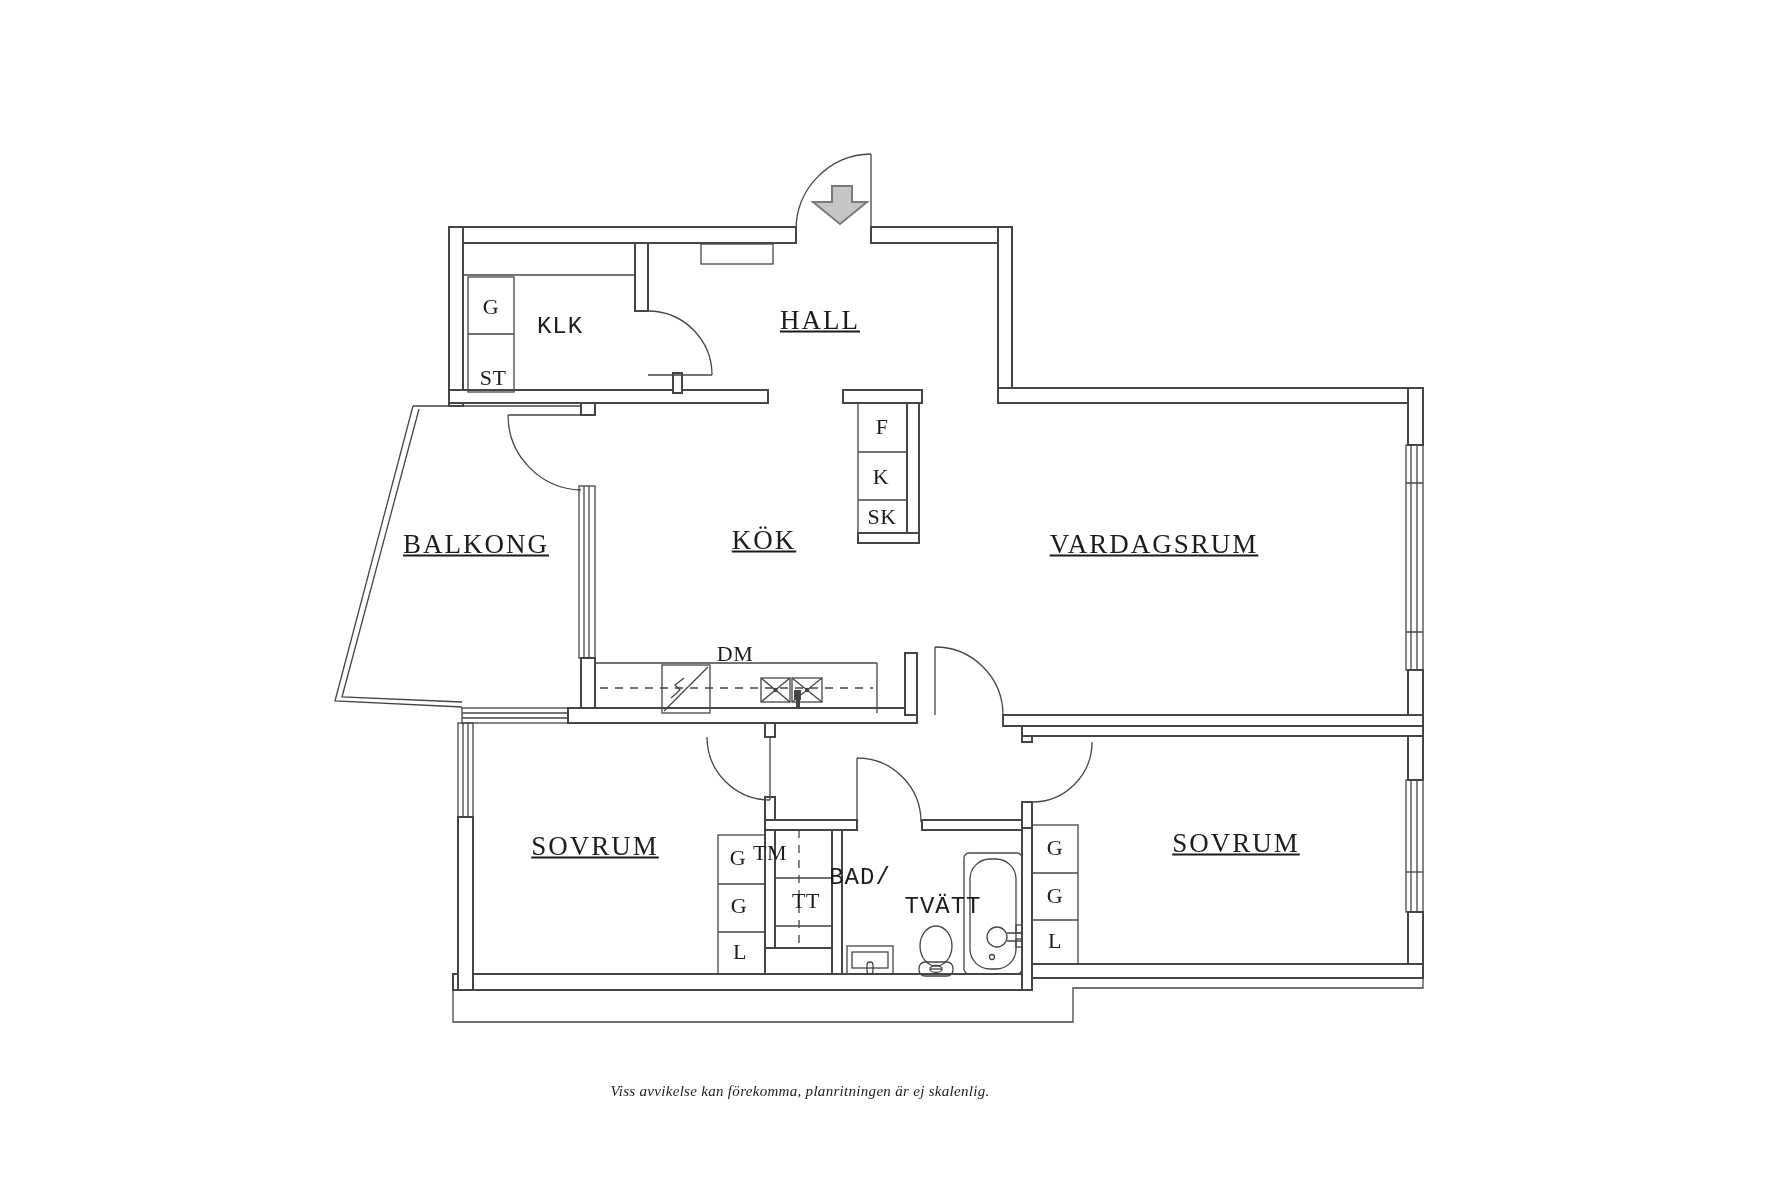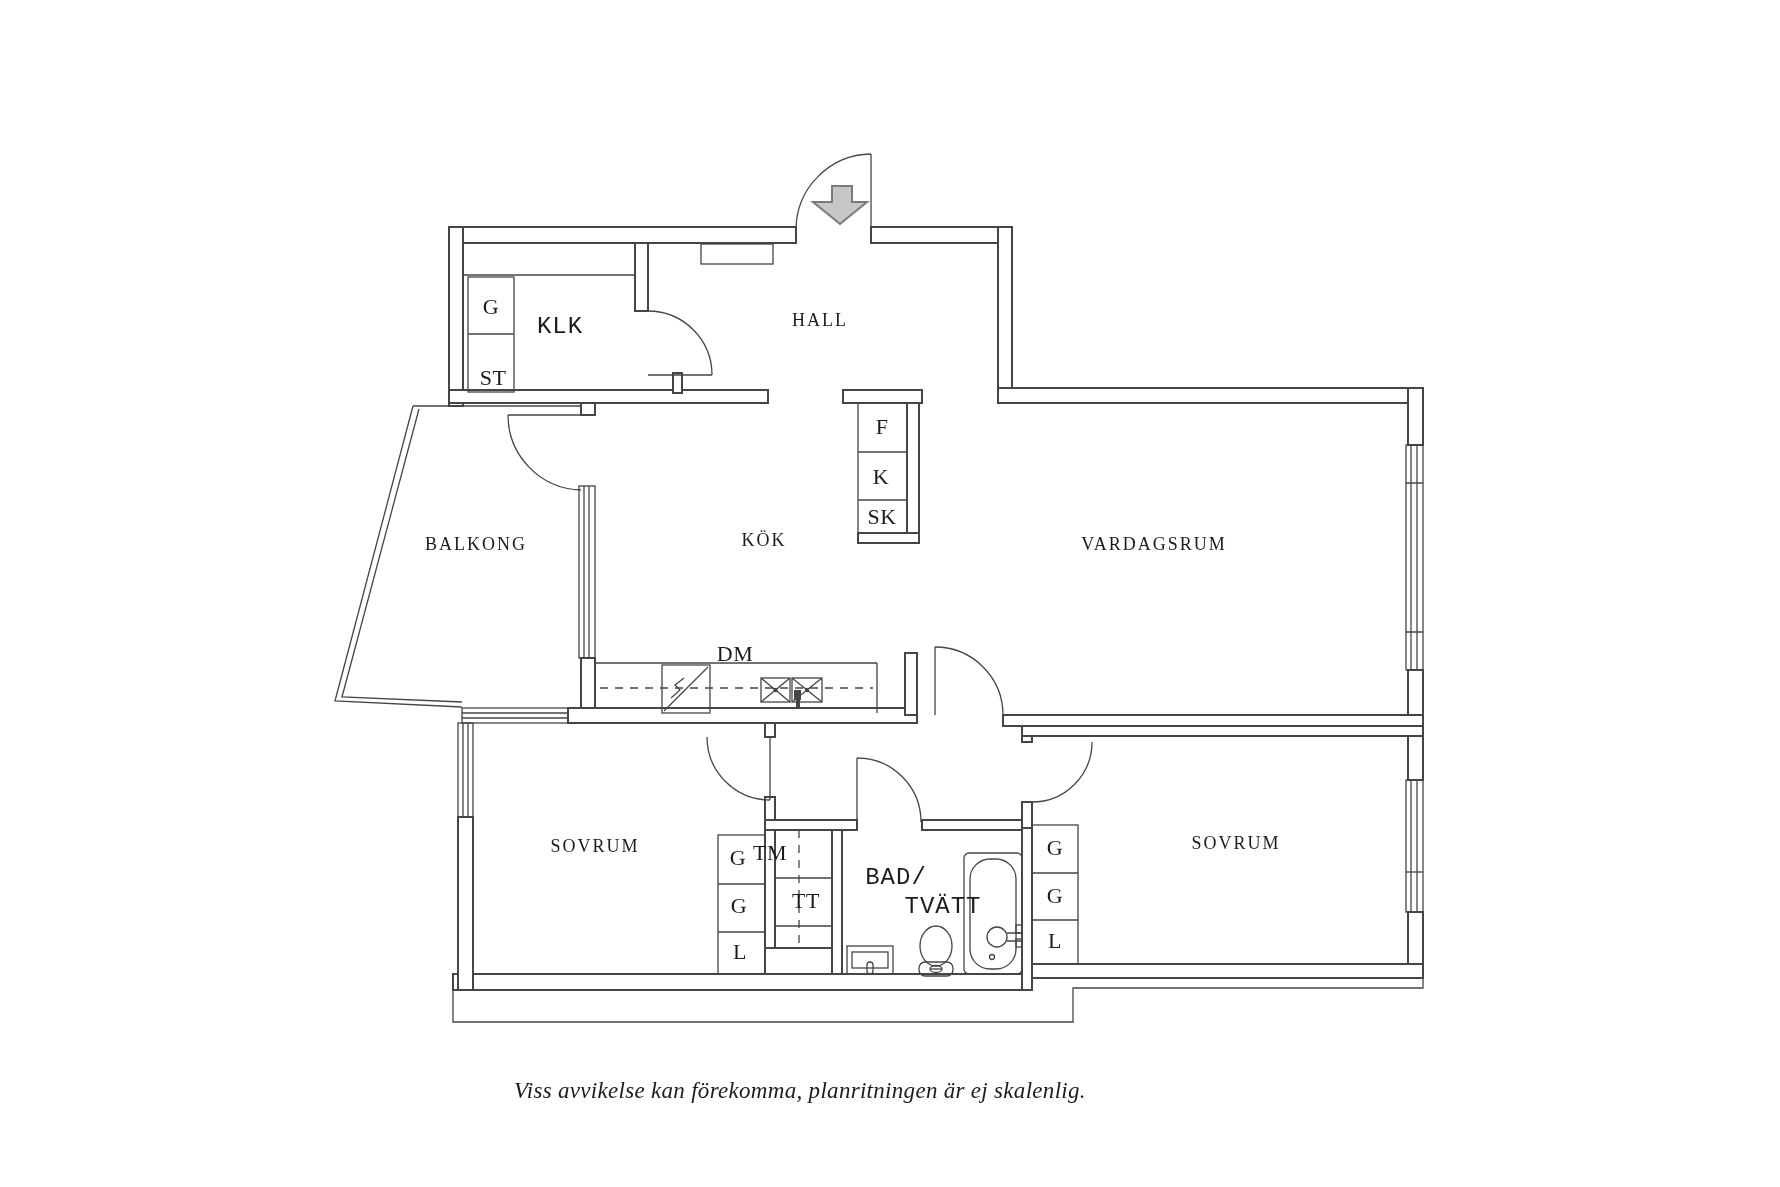--- a/index.html
+++ b/index.html
@@ -9,24 +9,24 @@
   .stage{position:relative;width:1780px;height:1187px;background:var(--background);overflow:hidden;
          font-family:"Liberation Serif",serif;}
   .plan-svg{position:absolute;left:0;top:0;}
   .w{fill:#fff;stroke:var(--line);stroke-width:2px;}
   .tn{fill:none;stroke:var(--line);stroke-width:1.3px;}
   .dash{stroke-dasharray:8 7;}
   .solid{fill:var(--line);stroke:none;}
   .arrow{fill:var(--arrow-fill);stroke:var(--arrow-stroke);stroke-width:2px;}
   .lbl{position:absolute;transform:translate(-50%,-50%);color:var(--text);white-space:nowrap;
        font-family:"Liberation Serif",serif;}
-  .room{font-size:18px;letter-spacing:2px;}
+  .room{font-size:27px;letter-spacing:2px;text-decoration:underline;}
   .mid{font-size:24px;letter-spacing:1px;font-family:Liberation Mono, monospace;}
   .small{font-size:22px;letter-spacing:0.5px;}
-  .caption{font-size:23px;font-style:italic;letter-spacing:0.3px;text-align:center;}
+  .caption{font-size:15px;font-style:italic;letter-spacing:0.3px;text-align:center;}
 </style>
 </head>
 <body>
 
 <div class="stage">
   <svg class="plan-svg" width="1780" height="1187" viewBox="0 0 1780 1187">
 
     <g>
       <path class="tn" d="M413,406 L581,406"></path>
       <path class="tn" d="M413,406 L335,701 L462,707"></path>
@@ -198,21 +198,21 @@
     <path class="arrow" d="M832,186 L852,186 L852,202 L867,202 L840,224 L813,202 L832,202 Z"></path>
   </svg>
 
   <div class="lbl room" style="left:820px;top:320px">HALL</div>
   <div class="lbl mid" style="left:560px;top:326px">KLK</div>
   <div class="lbl room" style="left:476px;top:544px">BALKONG</div>
   <div class="lbl room" style="left:764px;top:540px">KÖK</div>
   <div class="lbl room" style="left:1154px;top:544px">VARDAGSRUM</div>
   <div class="lbl room" style="left:595px;top:846px">SOVRUM</div>
   <div class="lbl room" style="left:1236px;top:843px">SOVRUM</div>
-  <div class="lbl mid" style="left:896px;top:877px">BAD/</div>
+  <div class="lbl mid" style="left:860px;top:877px">BAD/</div>
   <div class="lbl mid" style="left:943px;top:906px">TVÄTT</div>
 
   <div class="lbl small" style="left:491px;top:307px">G</div>
   <div class="lbl small" style="left:493px;top:378px">ST</div>
   <div class="lbl small" style="left:882px;top:427px">F</div>
   <div class="lbl small" style="left:881px;top:477px">K</div>
   <div class="lbl small" style="left:882px;top:517px">SK</div>
   <div class="lbl small" style="left:735px;top:654px">DM</div>
   <div class="lbl small" style="left:738px;top:858px">G</div>
   <div class="lbl small" style="left:739px;top:906px">G</div>

